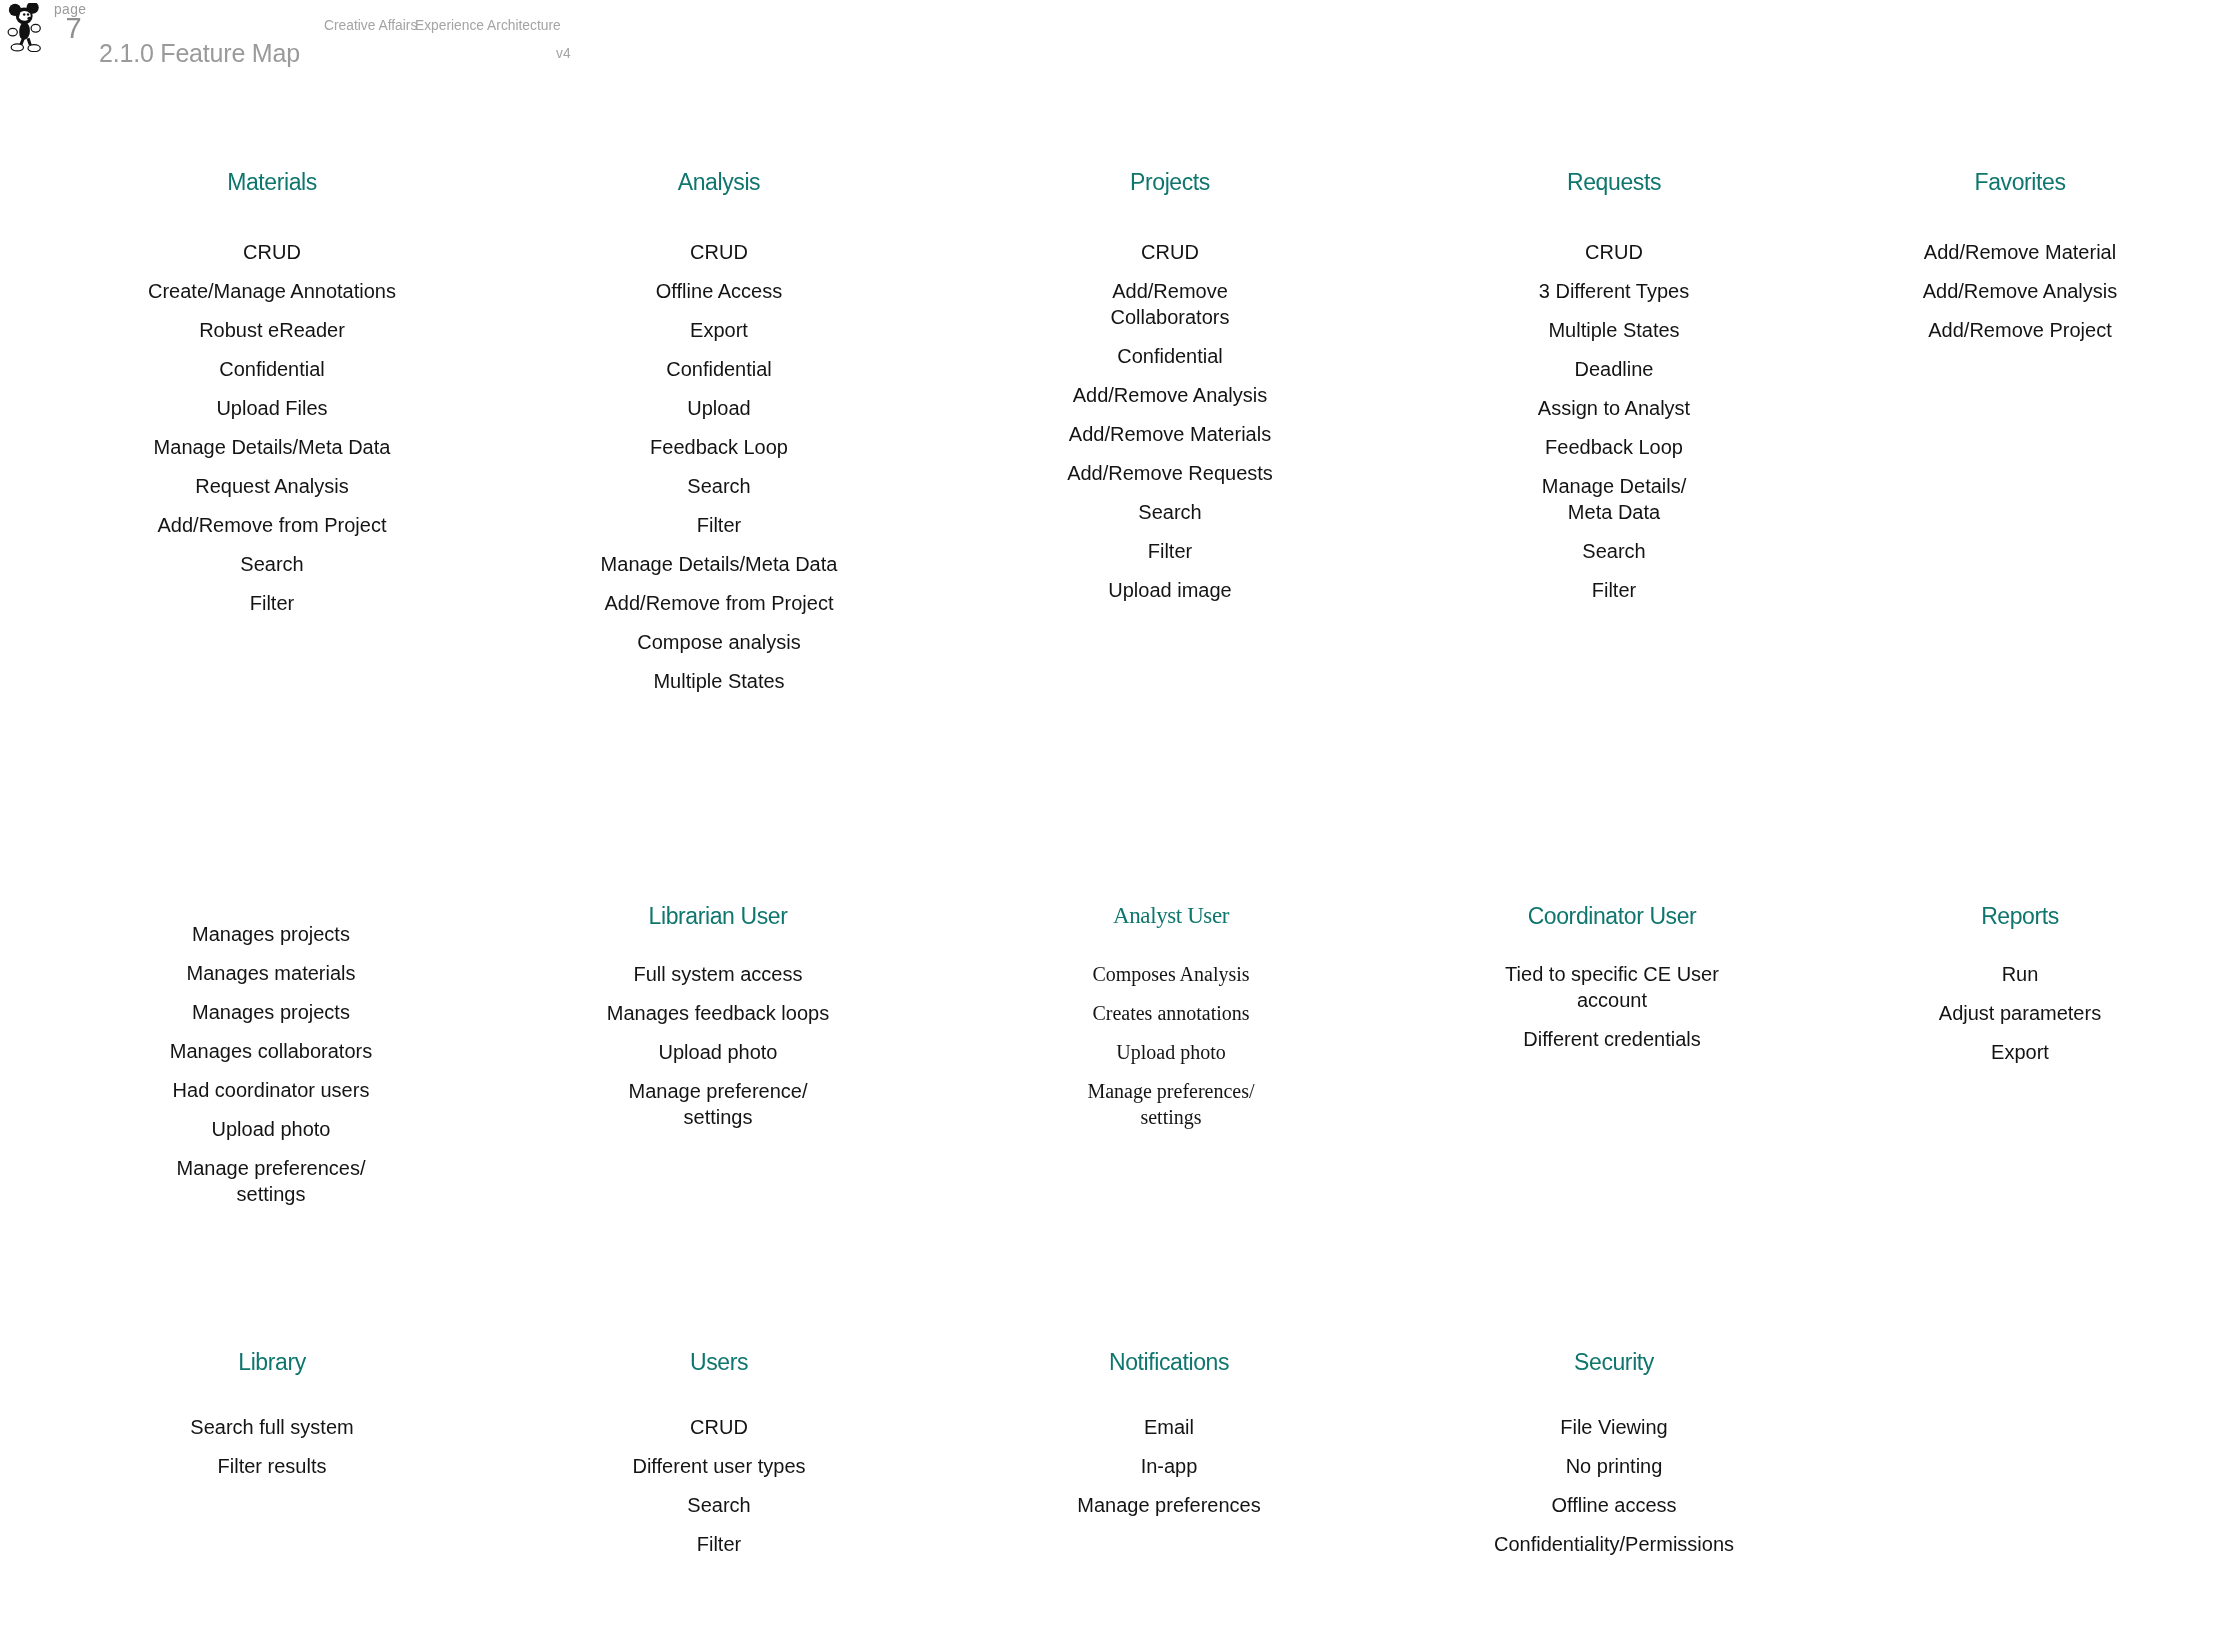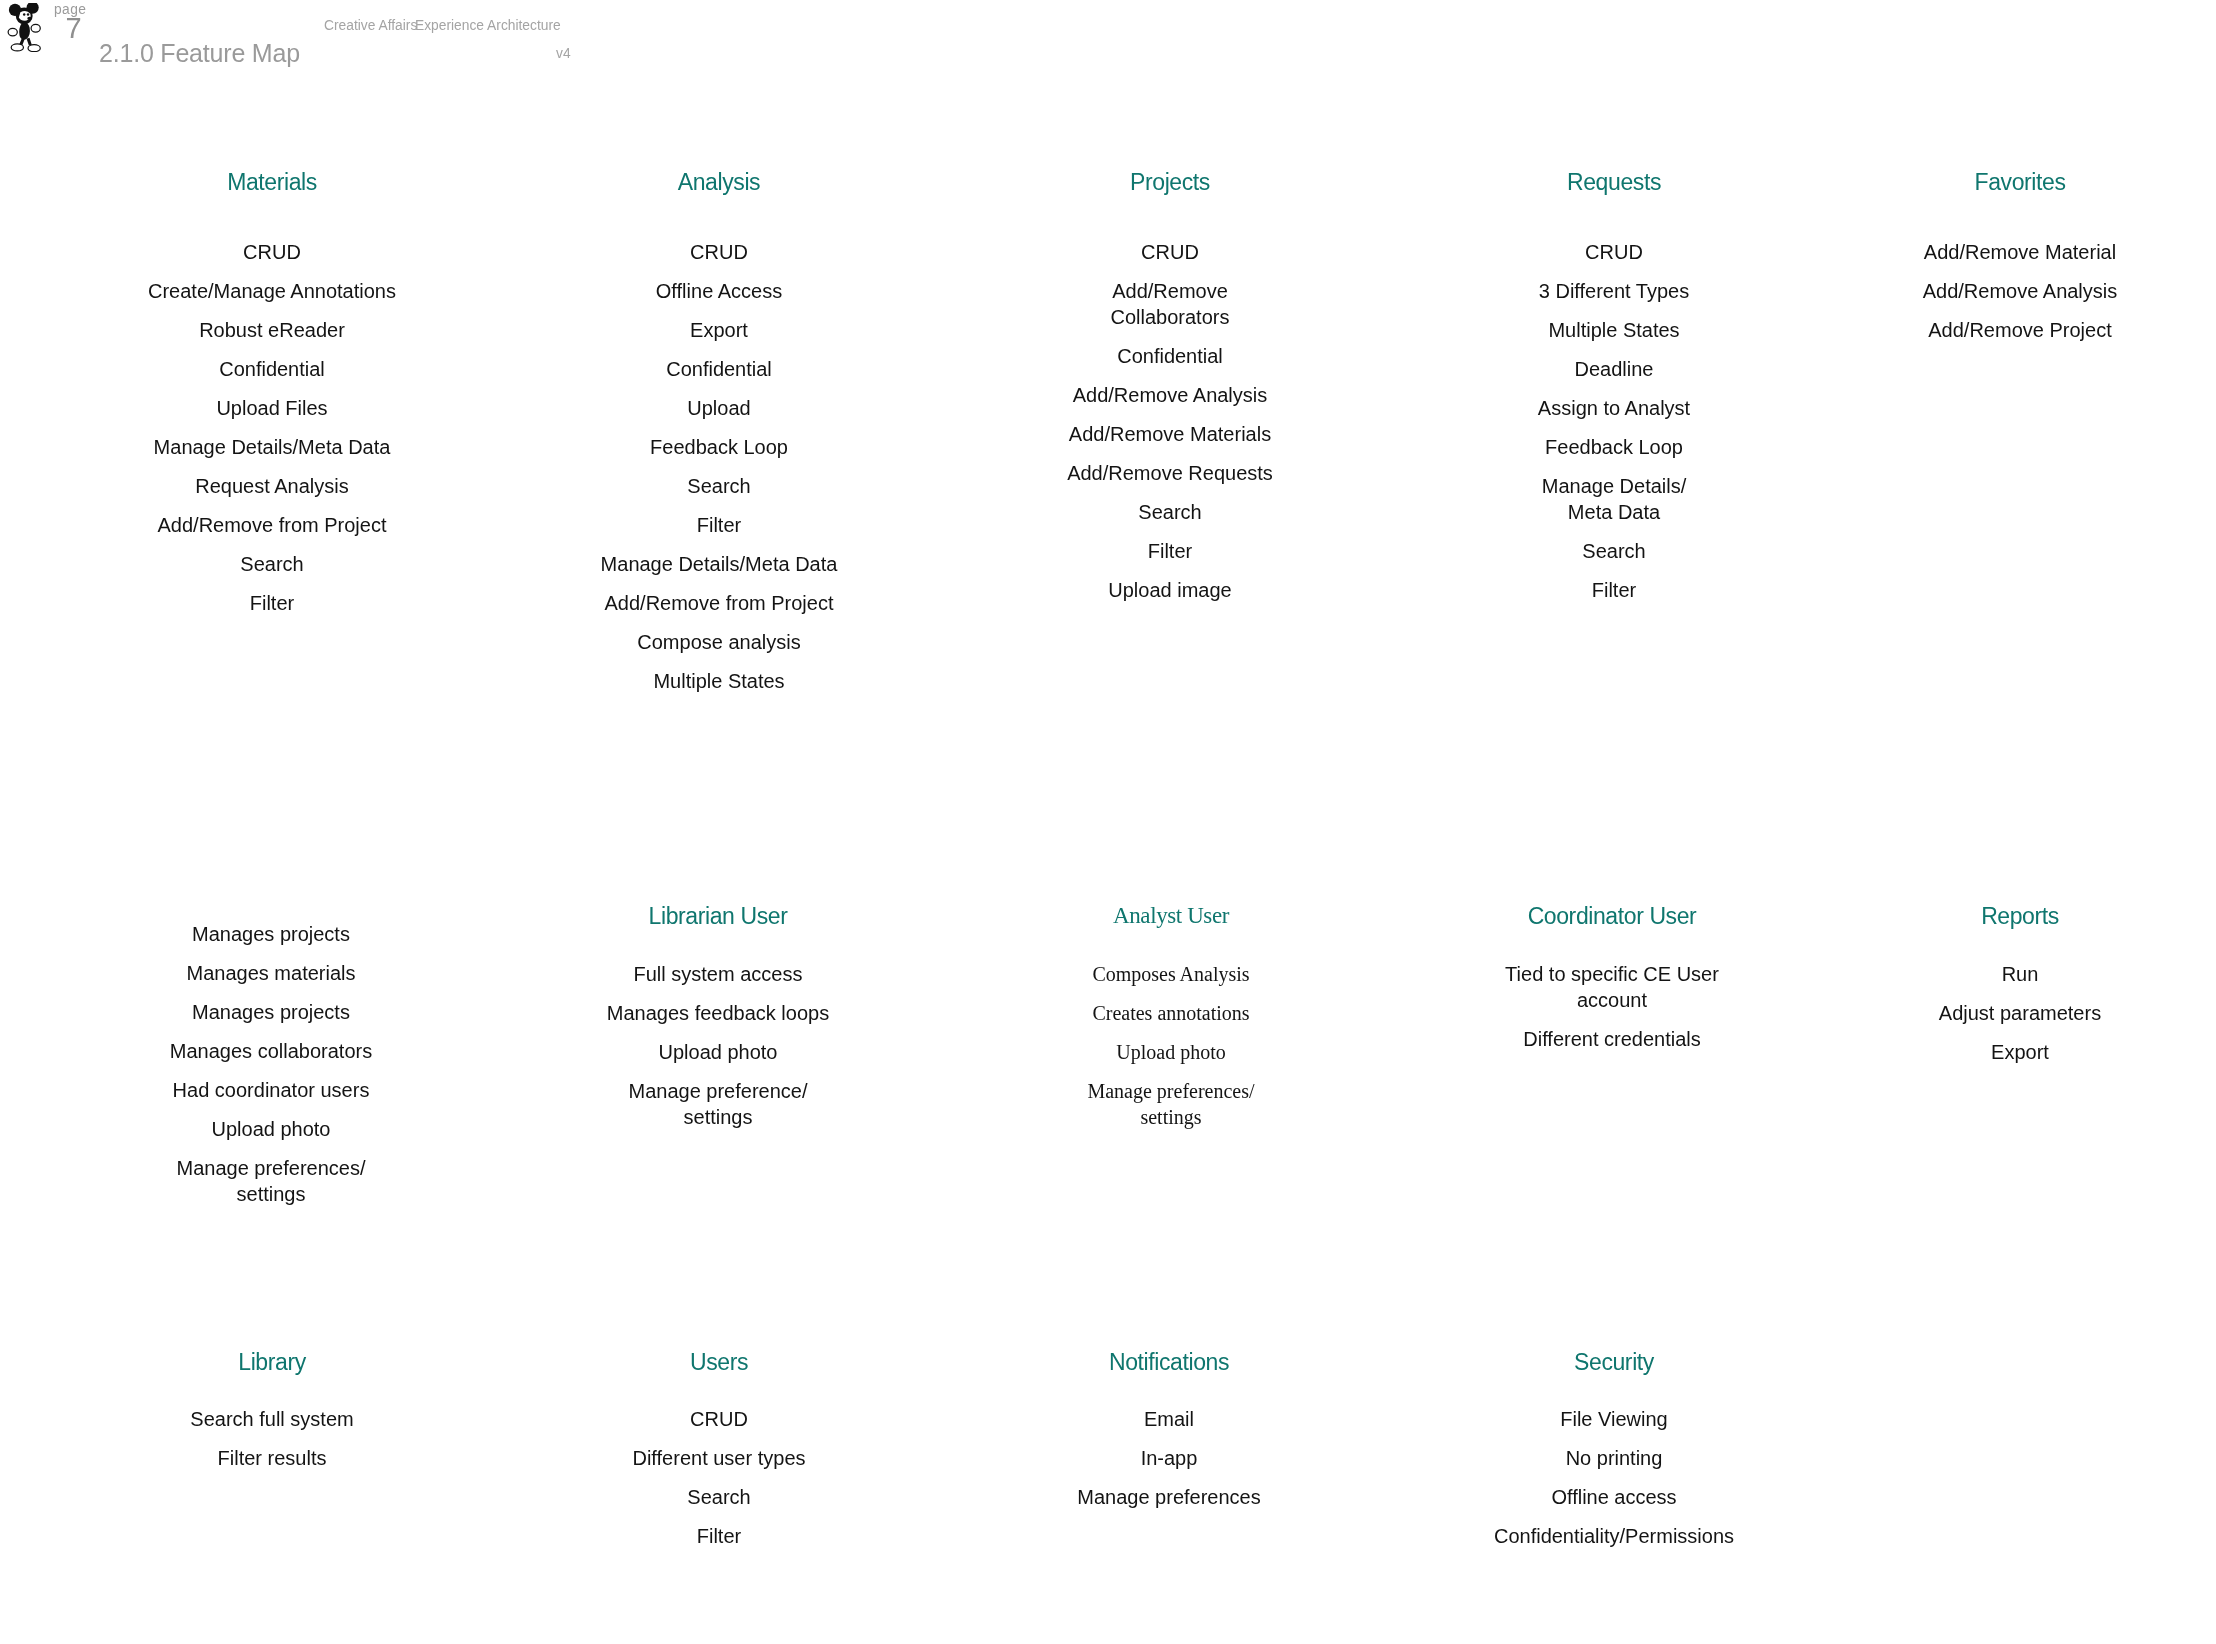--- a/index.html
+++ b/index.html
@@ -32,21 +32,21 @@
   
   .section{
     position:absolute;width:382px;text-align:center;
   }
   .section-title{
     font-size:23px;line-height:40px;color:#0f766e;
     letter-spacing:-0.4px;white-space:nowrap;
   }
   .section-items{margin-top:37px;}
   .row2 .section-items{margin-top:24.5px;}
-  .row3 .section-items{margin-top:24px;}
+  .row3 .section-items{margin-top:32px;}
   .item{
     font-size:20px;line-height:26px;color:#141414;
     margin-bottom:13px;white-space:pre-line;
   }
 </style>
 </head>
 <body>
 
 <div class="page">
 

